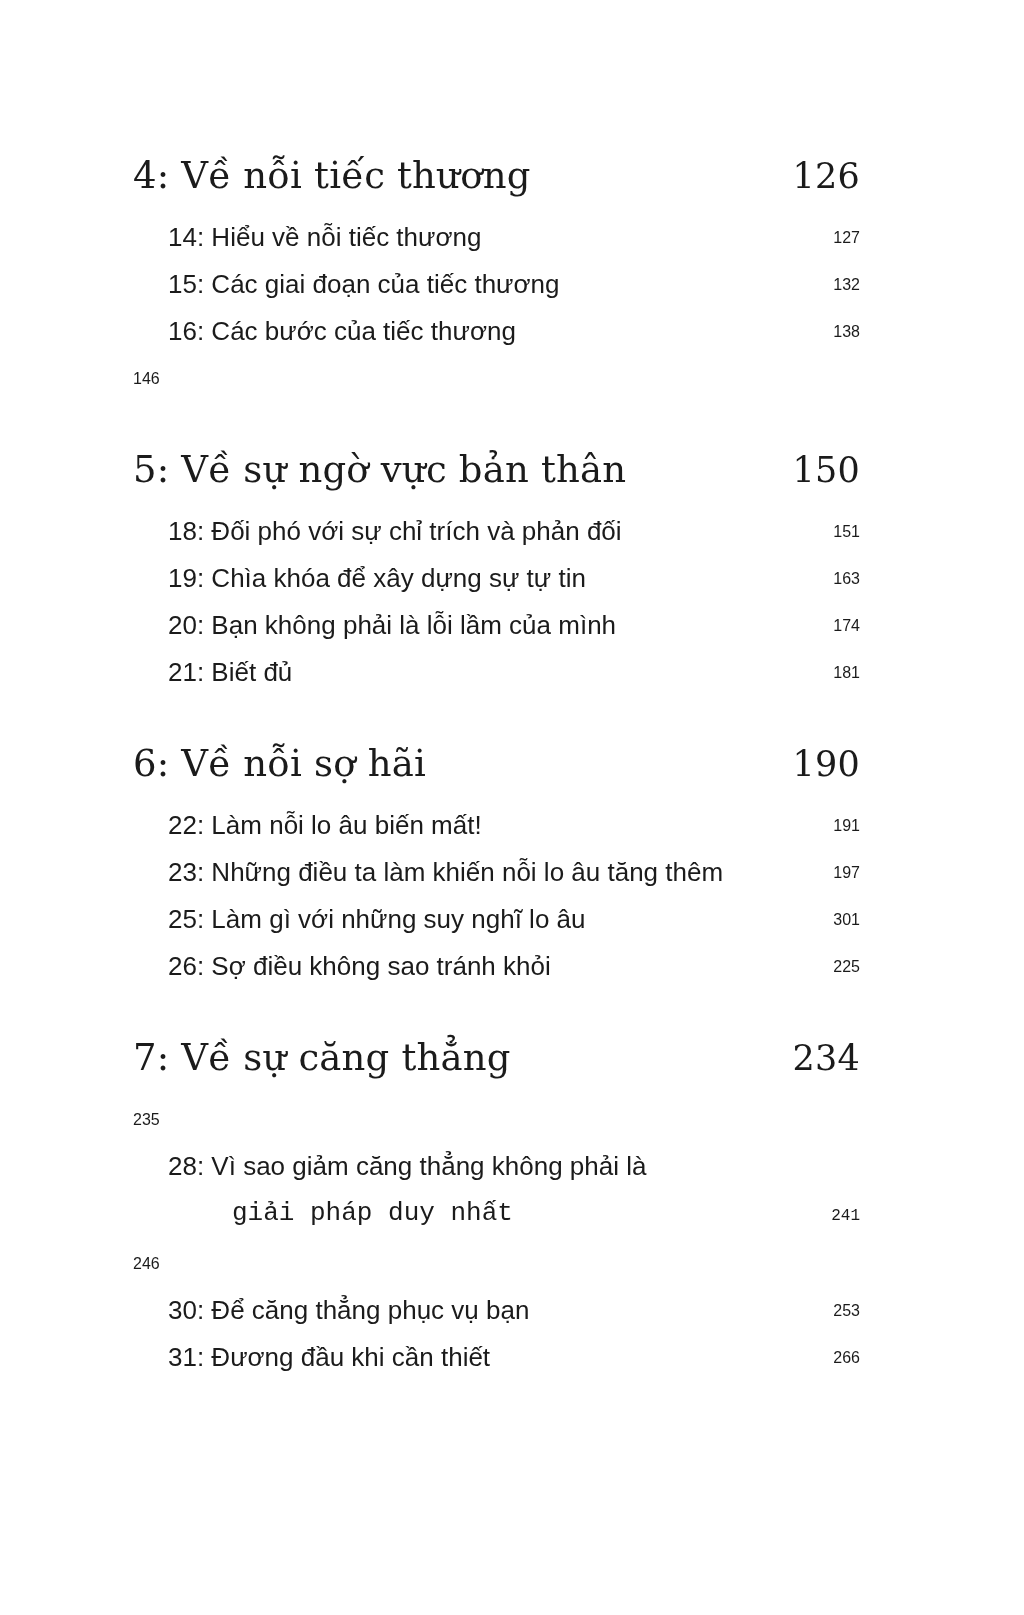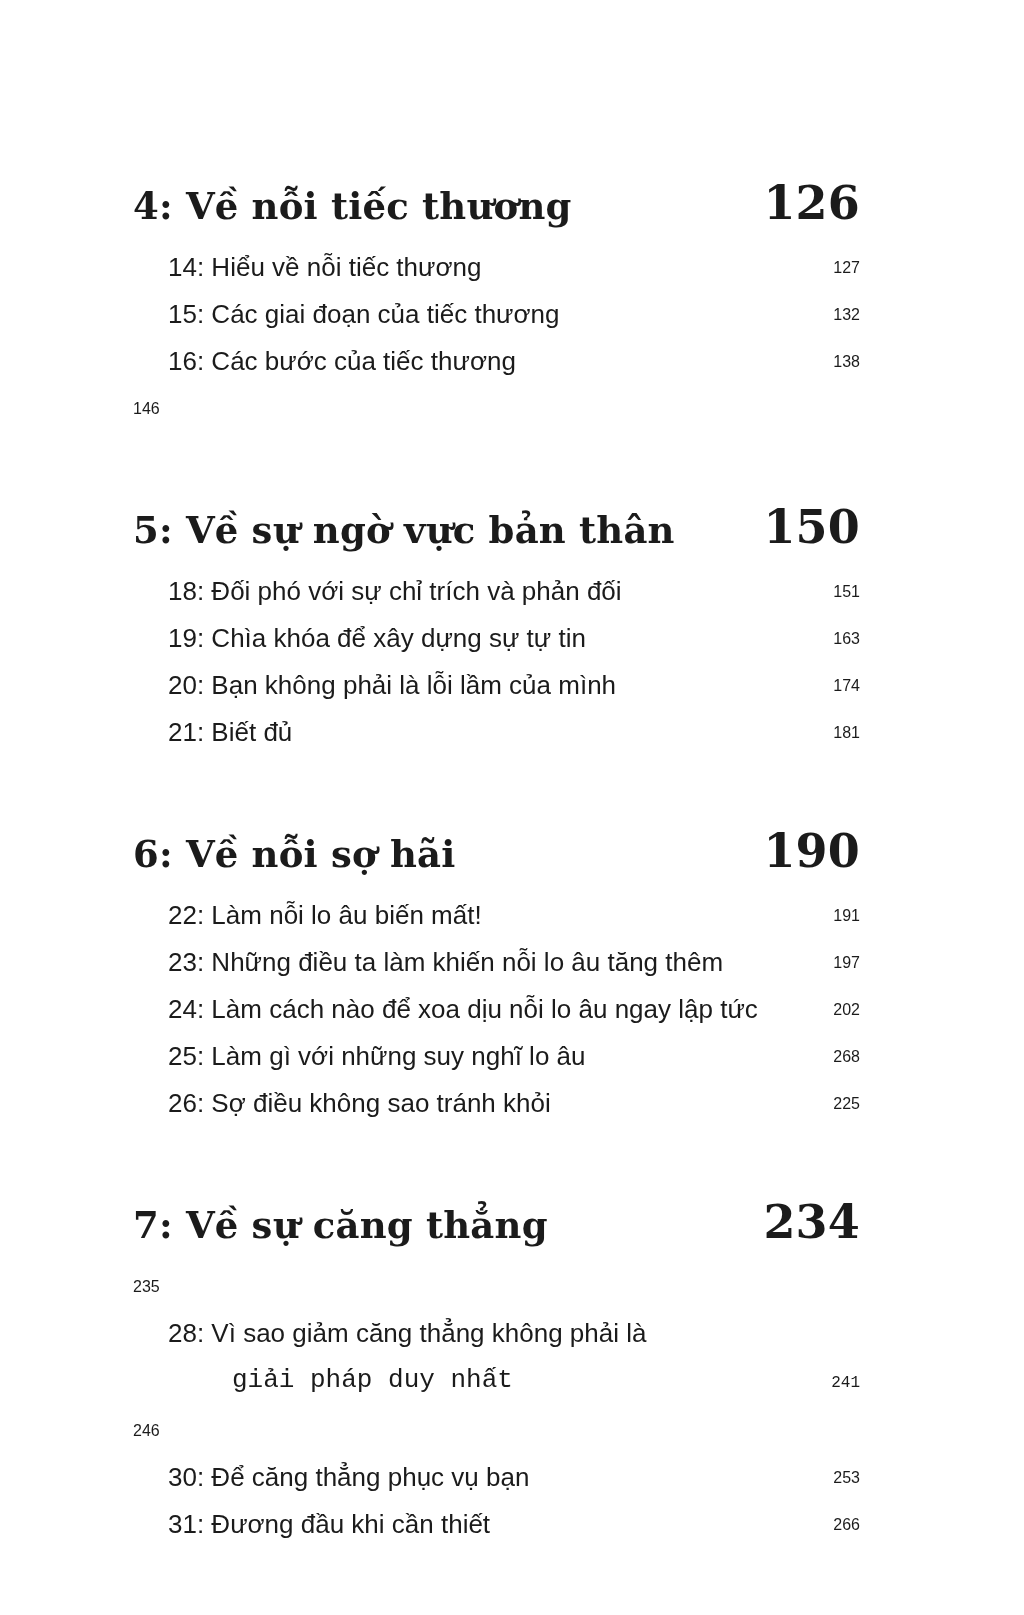--- a/index.html
+++ b/index.html
@@ -26,30 +26,29 @@
   }
   .toc-section:first-child {
     margin-top: 0;
   }
   .section-row {
     display: flex;
     justify-content: space-between;
     align-items: baseline;
     font-family: "DejaVu Serif", serif;
     font-size: 37px;
-    font-weight: 700;
+    font-weight: 400;
     line-height: 48px;
     letter-spacing: 0.2px;
     margin-bottom: 14px;
     white-space: nowrap;
   }
   .section-page {
     font-family: "DejaVu Serif", serif;
-    font-size: 46px;
-    margin-top: 27px;
+    font-size: 35px;
   }
   .item-list {
     font-family: "Liberation Sans", "DejaVu Sans", sans-serif;
     font-size: 26px;
   }
   .item-row {
     display: flex;
     justify-content: space-between;
     align-items: flex-end;
     line-height: 47px;
@@ -140,26 +139,22 @@
         <div class="item-list">
           <div class="item-row">
             <span class="item-title">22: Làm nỗi lo âu biến mất!</span>
             <span class="item-page">191</span>
           </div>
           <div class="item-row">
             <span class="item-title">23: Những điều ta làm khiến nỗi lo âu tăng thêm</span>
             <span class="item-page">197</span>
           </div>
           <div class="item-row">
-            <span class="item-title">24: Làm cách nào để xoa dịu nỗi lo âu ngay lập tức</span>
-            <span class="item-page">202</span>
-          </div>
-          <div class="item-row">
             <span class="item-title">25: Làm gì với những suy nghĩ lo âu</span>
-            <span class="item-page">268</span>
+            <span class="item-page">301</span>
           </div>
           <div class="item-row">
             <span class="item-title">26: Sợ điều không sao tránh khỏi</span>
             <span class="item-page">225</span>
           </div>
         </div>
       </section>
       <section class="toc-section">
         <div class="section-row">
           <span class="section-title">7: Về sự căng thẳng</span>

